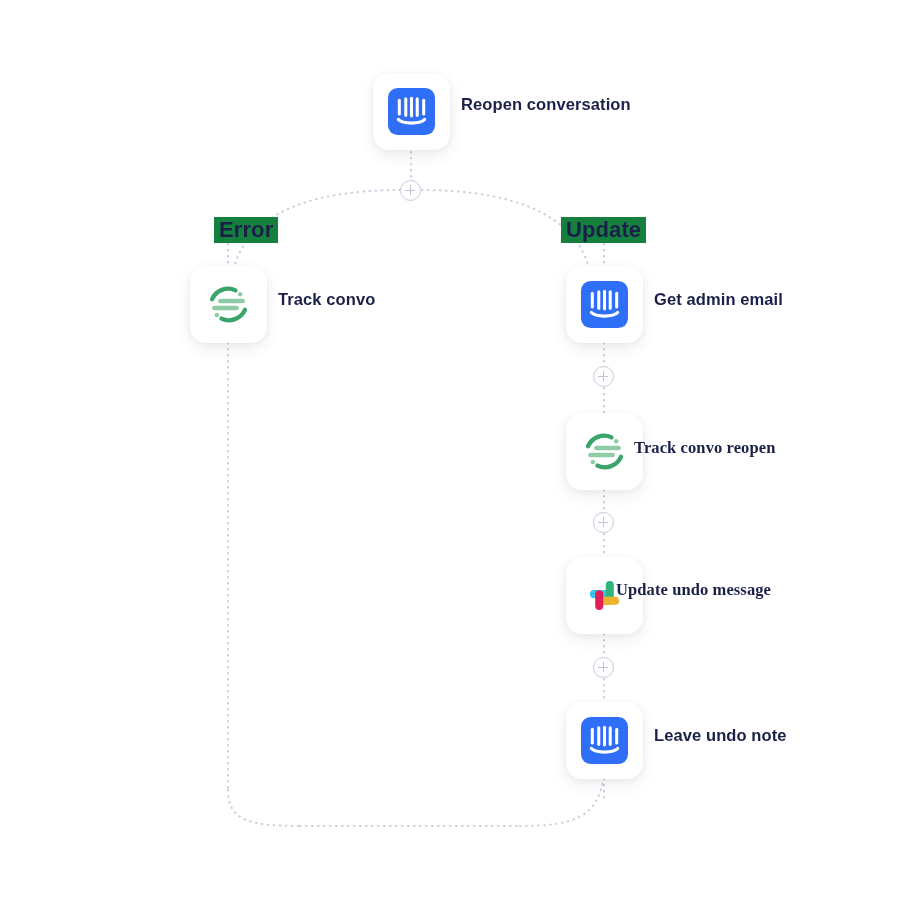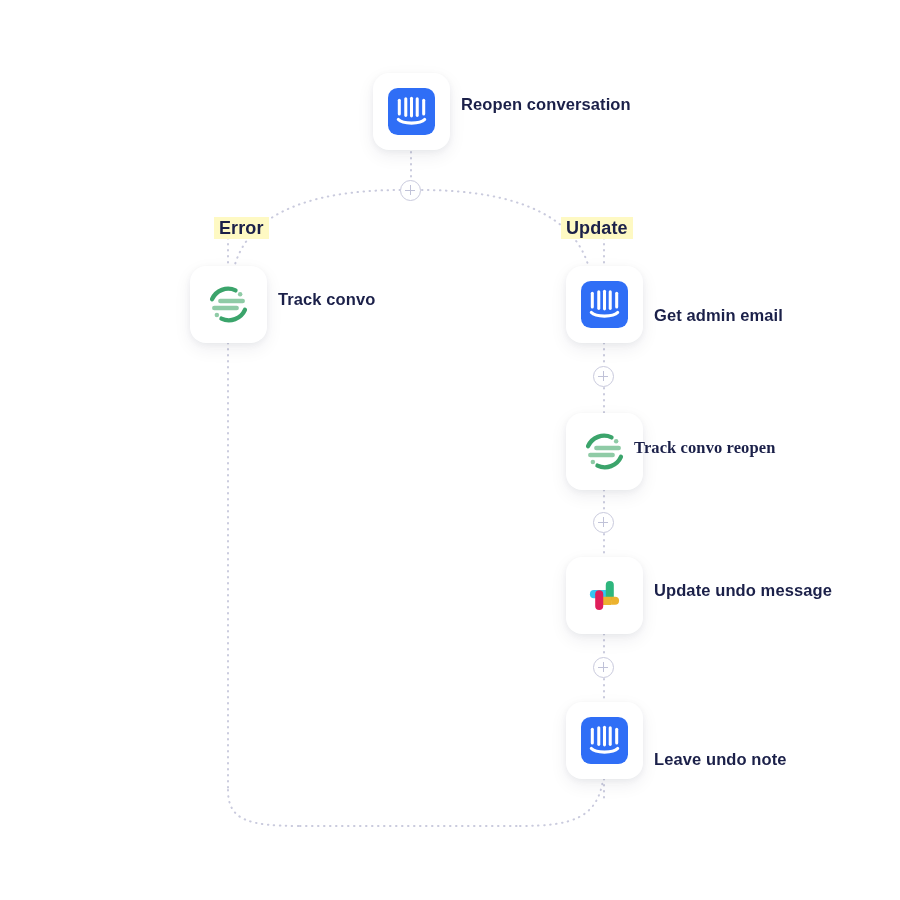--- a/index.html
+++ b/index.html
@@ -62,26 +62,26 @@
     font-weight: 600;
     letter-spacing: 0.1px;
     white-space: nowrap;
     line-height: 1;
   }
 
   
   .branch-label {
     position: absolute;
     color: #1b2049;
-    font-size: 18px;
+    font-size: 22px;
     font-weight: 600;
     letter-spacing: 0.1px;
     white-space: nowrap;
     line-height: 1;
-    background: #fef9c3;
+    background: #15803d;
     padding: 2px 5px;
   }
 
   
   .plus {
     position: absolute;
     width: 21px;
     height: 21px;
     border-radius: 50%;
     border: 1.3px solid #c9cadd;
@@ -181,21 +181,21 @@
       <g fill="#ffffff">
         <rect x="10" y="11" width="3.1" height="17" rx="1.55"></rect>
         <rect x="16.6" y="9.5" width="3.1" height="20" rx="1.55"></rect>
         <rect x="22.45" y="9" width="3.1" height="21" rx="1.55"></rect>
         <rect x="28.3" y="9.5" width="3.1" height="20" rx="1.55"></rect>
         <rect x="34.9" y="11" width="3.1" height="17" rx="1.55"></rect>
       </g>
       <path d="M10.6,32.2 C15,37 33,37 37.4,32.2" stroke="#ffffff" stroke-width="3.3" stroke-linecap="round" fill="none"></path>
     </svg>
   </div>
-  <div class="caption" style="left:654px; top:291px;margin-top:16px;">Get admin email</div>
+  <div class="caption" style="left:654px; top:291px;">Get admin email</div>
 
   <div class="plus" style="left:593px; top:366px;"></div>
 
   <div class="node" style="left:566px; top:413px;">
     <svg class="glyph" viewBox="0 0 48 48">
       <path d="M7.2,18.6 A18,18 0 0 1 31.2,9.6" stroke="#3ba46b" stroke-width="4.4" stroke-linecap="round" fill="none"></path>
       <path d="M40.8,29.4 A18,18 0 0 1 16.8,38.4" stroke="#3ba46b" stroke-width="4.4" stroke-linecap="round" fill="none"></path>
       <rect x="13.4" y="18.2" width="27.4" height="4.5" rx="2.25" fill="#8fcba6"></rect>
       <rect x="7.2" y="25.4" width="27.4" height="4.5" rx="2.25" fill="#8fcba6"></rect>
       <circle cx="35.9" cy="13.6" r="2.3" fill="#8fcba6"></circle>
@@ -215,32 +215,32 @@
       <path d="M21.3,13.2 a4.1,4.1 0 1 1 8.2,0 v4.1 h-8.2 z" fill="#2eb67d" transform="translate(4.0,0)"></path>
       <path d="M25.3,19.3 v8.0 a4.1,4.1 0 0 0 8.2,0 v-8.0 z" fill="#2eb67d" transform="translate(0,-2.0) scale(1,1)"></path>
 
       <path d="M34.8,21.3 a4.1,4.1 0 1 1 0,8.2 h-4.1 v-8.2 z" fill="#ecb22e" transform="translate(0,4.0)"></path>
       <path d="M28.7,25.4 h-8.0 a4.1,4.1 0 0 0 0,8.2 h8.0 z" fill="#ecb22e" transform="translate(2.0,0)"></path>
 
       <path d="M26.7,34.8 a4.1,4.1 0 1 1 -8.2,0 v-4.1 h8.2 z" fill="#e01e5a" transform="translate(-4.0,0)"></path>
       <path d="M22.7,28.7 v-8.0 a4.1,4.1 0 0 0 -8.2,0 v8.0 z" fill="#e01e5a" transform="translate(0,2.0)"></path>
     </svg>
   </div>
-  <div class="caption" style="left:654px; top:582px;">Update undo message</div>
+  <div class="caption" style="left:616px; top:582px;font-family:Liberation Serif, serif;">Update undo message</div>
 
   <div class="plus" style="left:593px; top:657px;"></div>
 
   <div class="node" style="left:566px; top:702px;">
     <svg class="glyph" viewBox="0 0 48 48">
       <rect x="0" y="0" width="48" height="48" rx="10" fill="#2f6ef6"></rect>
       <g fill="#ffffff">
         <rect x="10" y="11" width="3.1" height="17" rx="1.55"></rect>
         <rect x="16.6" y="9.5" width="3.1" height="20" rx="1.55"></rect>
         <rect x="22.45" y="9" width="3.1" height="21" rx="1.55"></rect>
         <rect x="28.3" y="9.5" width="3.1" height="20" rx="1.55"></rect>
         <rect x="34.9" y="11" width="3.1" height="17" rx="1.55"></rect>
       </g>
       <path d="M10.6,32.2 C15,37 33,37 37.4,32.2" stroke="#ffffff" stroke-width="3.3" stroke-linecap="round" fill="none"></path>
     </svg>
   </div>
-  <div class="caption" style="left:654px; top:727px;margin-top:24px;">Leave undo note</div>
+  <div class="caption" style="left:654px; top:727px;">Leave undo note</div>
 
 </div>
 
 </body></html>

